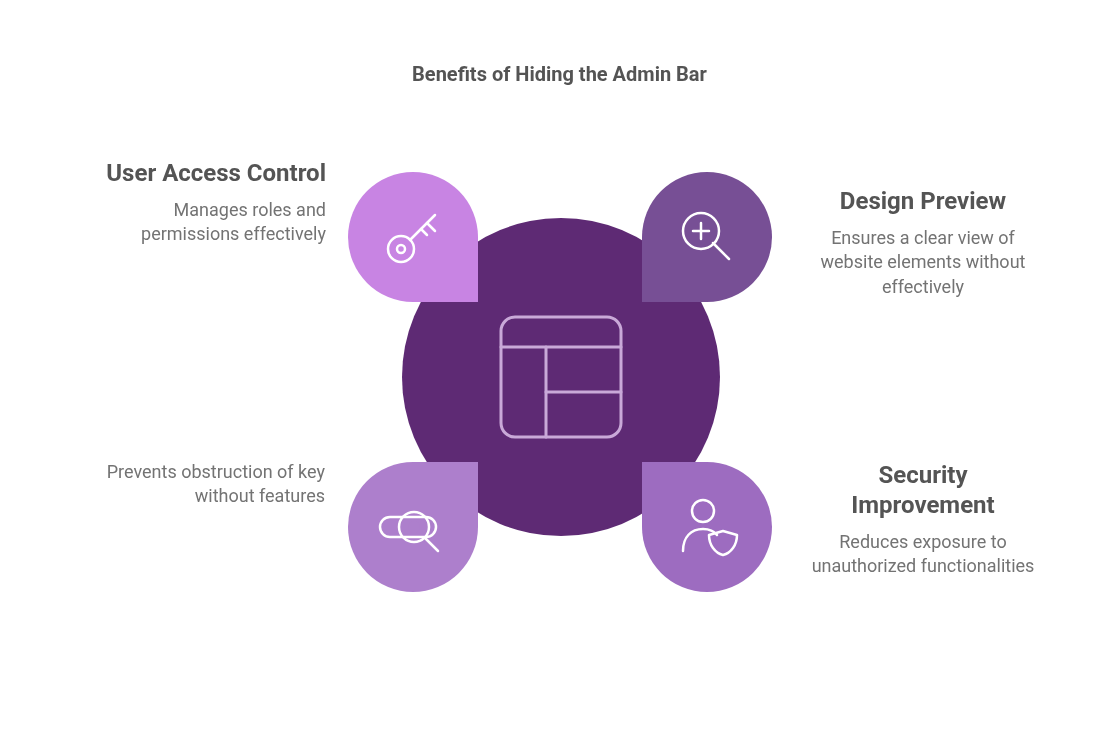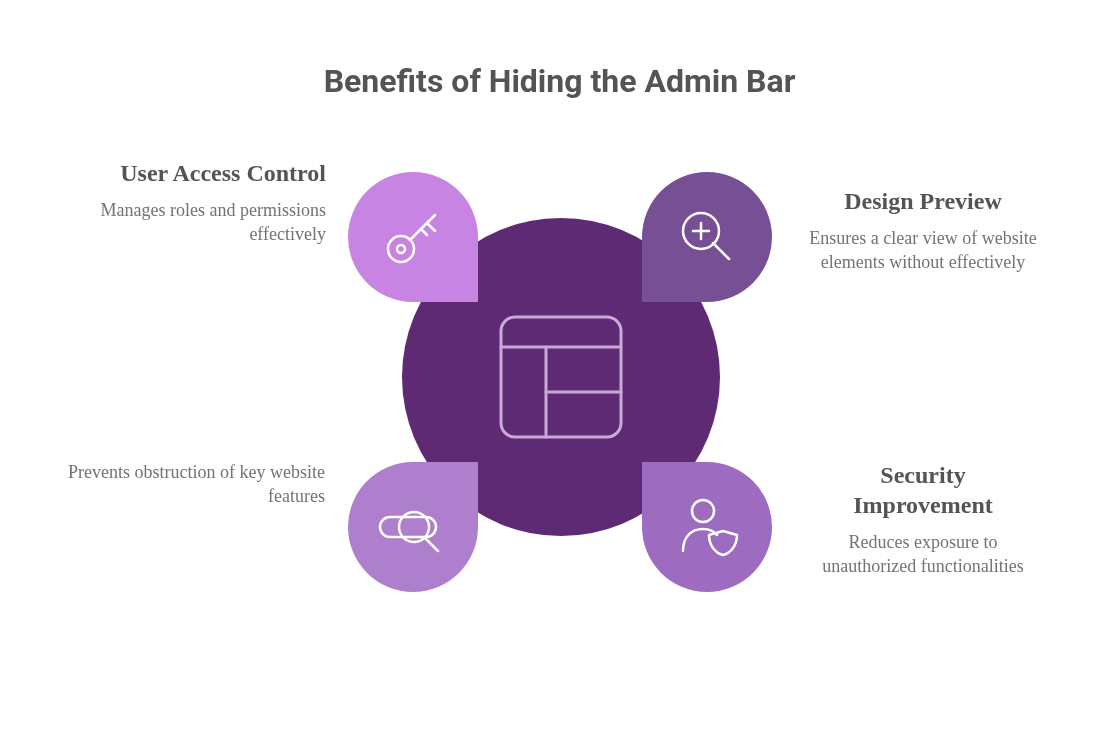--- a/index.html
+++ b/index.html
@@ -10,21 +10,21 @@
     background: #ffffff;
     position: relative;
     overflow: hidden;
   }
   .title {
     position: absolute;
     top: 62px;
     left: 0;
     right: 0;
     text-align: center;
-    font-size: 32px;
+    font-size: 20px;
     font-weight: 700;
     color: #545454;
   }
   .center-circle {
     position: absolute;
     top: 218px;
     left: 402px;
     width: 318px;
     height: 318px;
     border-radius: 50%;
@@ -40,21 +40,21 @@
     position: absolute;
     width: 130px;
     height: 130px;
   }
   .petal svg.shape { position: absolute; top:0; left:0; }
   .petal .icon { position: absolute; top:50%; left:50%; transform: translate(-50%,-50%); }
   .petal-tl { top: 172px; left: 348px; }
   .petal-tr { top: 172px; left: 642px; }
   .petal-bl { top: 462px; left: 348px; }
   .petal-br { top: 462px; left: 642px; }
-  .text-block { position: absolute; font-family: Liberation Serif, serif; }
+  .text-block { position: absolute; }
   .text-block.left { text-align: right; }
   .text-block.right { text-align: center; }
   .tb-title {
     font-size: 24px;
     font-weight: 700;
     color: #545454;
     line-height: 1.25;
     margin-bottom: 10px;
   }
   .tb-desc {
@@ -133,19 +133,19 @@
   <div class="tb-title">User Access Control</div>
   <div class="tb-desc">Manages roles and permissions effectively</div>
 </div>
 
 <div class="text-block right tb-tr">
   <div class="tb-title">Design Preview</div>
   <div class="tb-desc">Ensures a clear view of website elements without effectively</div>
 </div>
 
 <div class="text-block left tb-bl">
-  <div class="tb-desc">Prevents obstruction of key website features</div>
+  <div class="tb-desc">Prevents obstruction of key without features</div>
 </div>
 
 <div class="text-block right tb-br">
   <div class="tb-title">Security Improvement</div>
   <div class="tb-desc">Reduces exposure to unauthorized functionalities</div>
 </div>
 
 </body></html>

